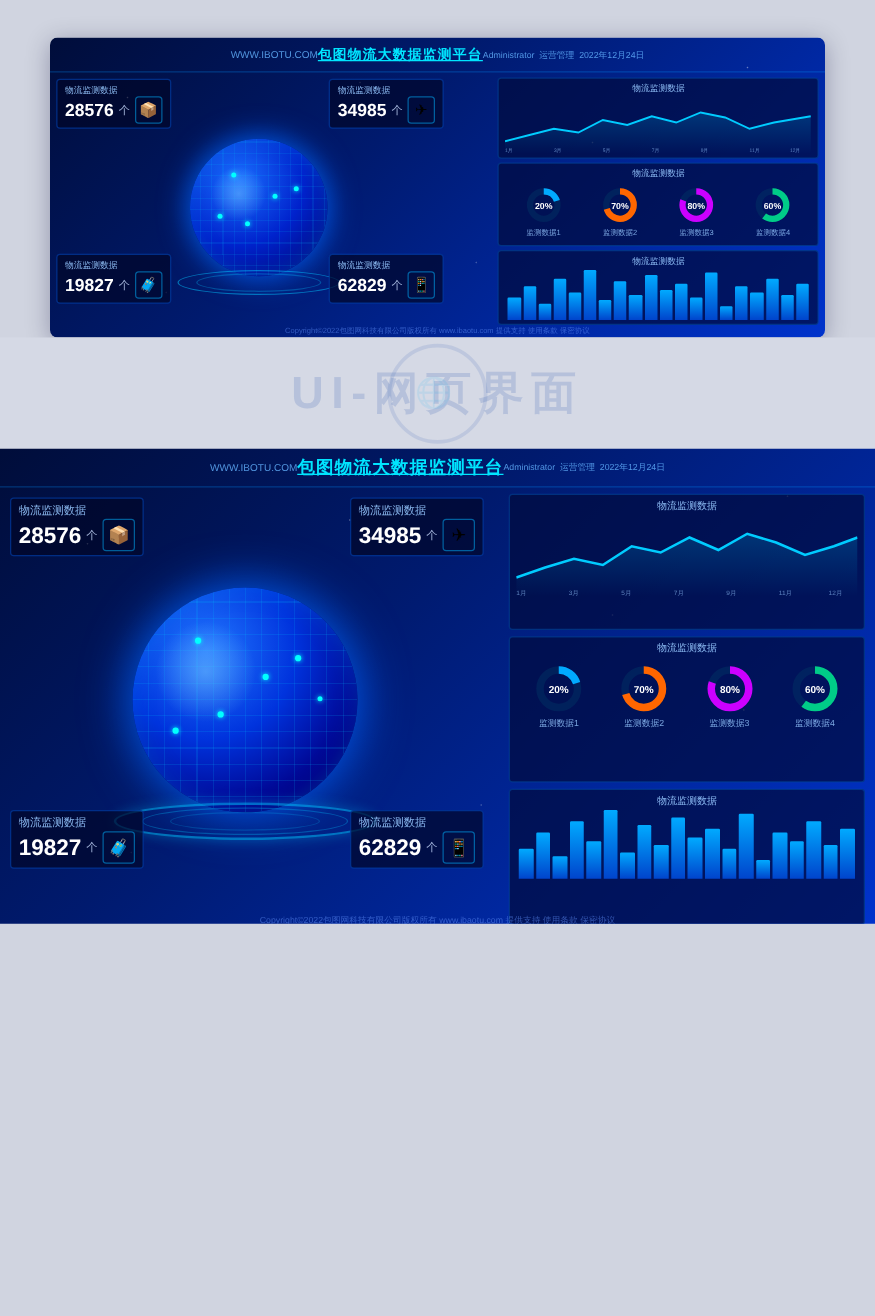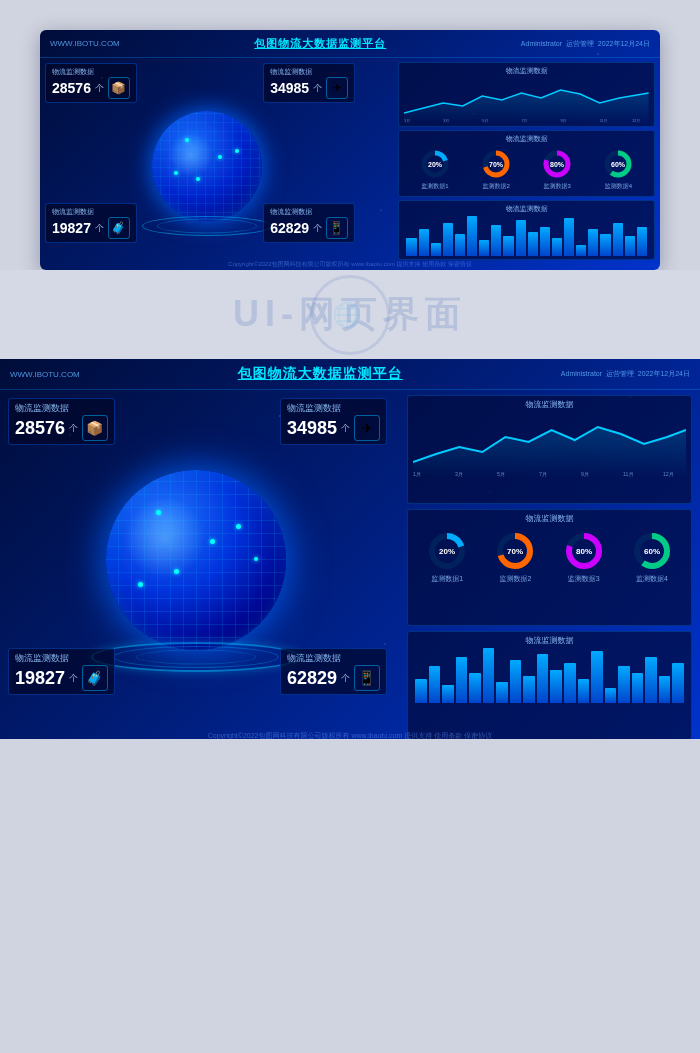--- a/index.html
+++ b/index.html
@@ -40,21 +40,21 @@
         radial-gradient(1px 1px at 70% 35%, rgba(255,255,255,0.4) 0%, transparent 100%),
         radial-gradient(1px 1px at 85% 55%, rgba(255,255,255,0.5) 0%, transparent 100%),
         radial-gradient(1px 1px at 15% 85%, rgba(255,255,255,0.3) 0%, transparent 100%),
         radial-gradient(1px 1px at 90% 10%, rgba(255,255,255,0.4) 0%, transparent 100%);
       pointer-events: none;
     }
 
     
     .dash-header {
       display: flex;
-      justify-content: space-between;
+      justify-content: center;
       align-items: center;
       padding: 6px 10px;
       border-bottom: 1px solid rgba(0,150,255,0.3);
       position: relative;
       z-index: 10;
     }
     .dash-header-left { font-size: 8px; color: rgba(100,180,255,0.8); }
     .dash-header-title { font-size: 11px; color: #00e5ff; font-weight: bold; letter-spacing: 1px; text-decoration: underline; }
     .dash-header-right { font-size: 7px; color: rgba(100,180,255,0.8); text-align: right; }
     .stat-label {

